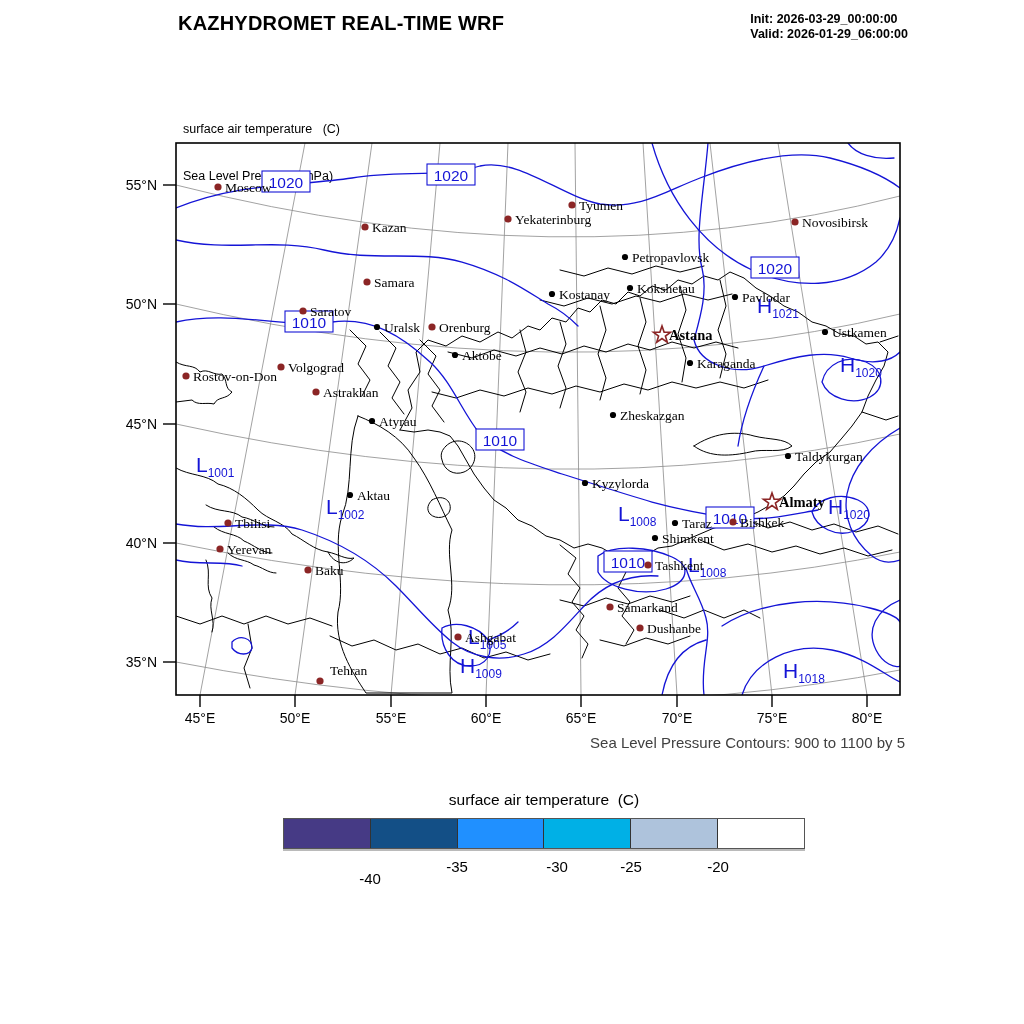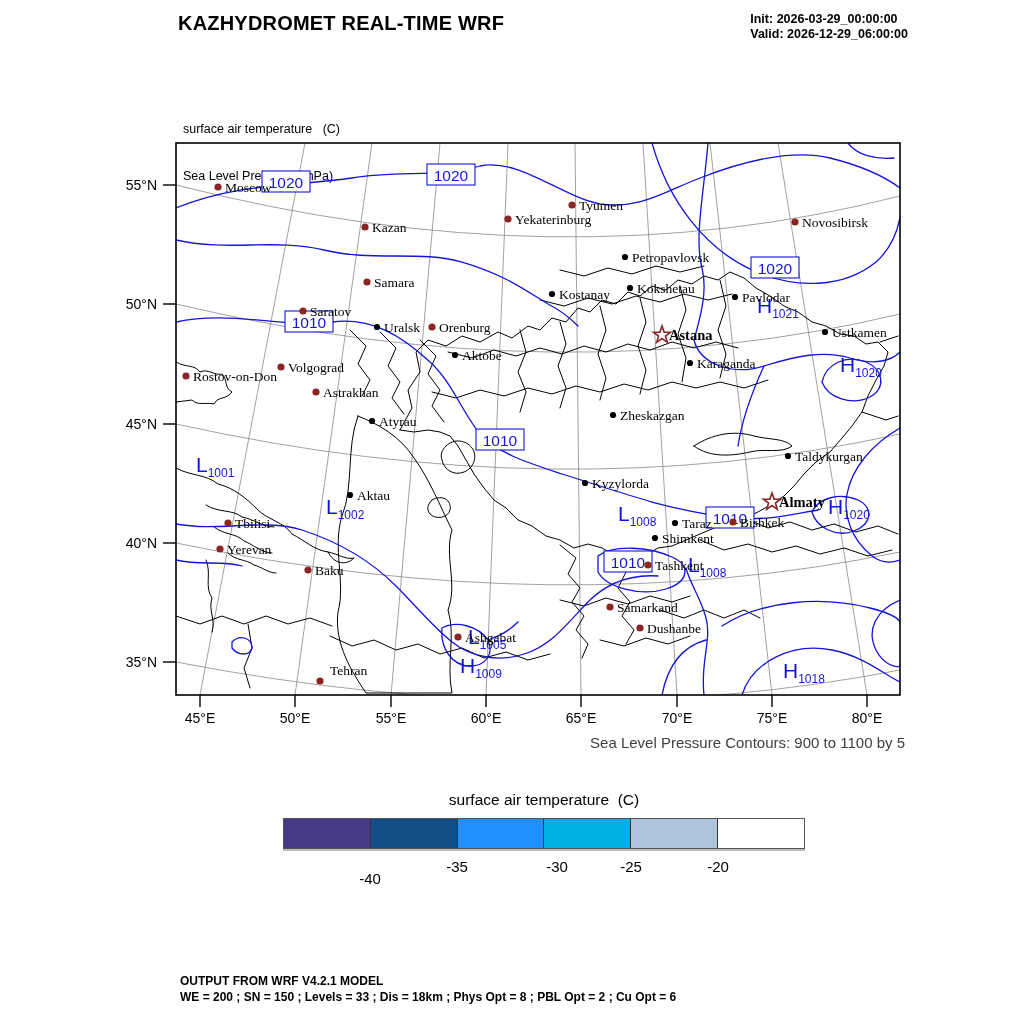--- a/index.html
+++ b/index.html
@@ -22,21 +22,21 @@
 </style>
 </head>
 <body>
 
 <div id="page">
 
   <div class="abs" id="title">KAZHYDROMET REAL-TIME WRF</div>
 
   <div class="abs" id="init-block">
     <div>Init: 2026-03-29_00:00:00</div>
-    <div>Valid: 2026-12-29_06:00:00</div>
+    <div>Valid: 2026-01-29_06:00:00</div>
   </div>
 
   <div class="abs" id="field-labels">
     <div>surface air temperature   (C)</div>
     <div>Sea Level Pressure   (hPa)</div>
   </div>
 
   <svg id="map-svg" class="abs" style="left:0;top:0;" width="1024" height="1024" viewBox="0 0 1024 1024">
     <defs>
       <clipPath id="mapclip">
@@ -335,18 +335,14 @@
       <div class="seg" style="background: rgb(255, 255, 255);"></div>
     </div>
   <div class="abs" id="cb-ticks">
       <span style="left: 87px; margin-top: 12px;">-40</span>
       <span style="left: 174px;">-35</span>
       <span style="left: 261px; margin-left: 13px;">-30</span>
       <span style="left: 348px; text-align: center;">-25</span>
       <span style="left: 435px;">-20</span>
     </div>
 
-  <div class="abs" id="footer">
-    <div>OUTPUT FROM WRF V4.2.1 MODEL</div>
-    <div>WE = 200 ; SN = 150 ; Levels = 33 ; Dis = 18km ; Phys Opt = 8 ; PBL Opt = 2 ; Cu Opt = 6</div>
-  </div>
 
 </div>
 
 </body></html>

